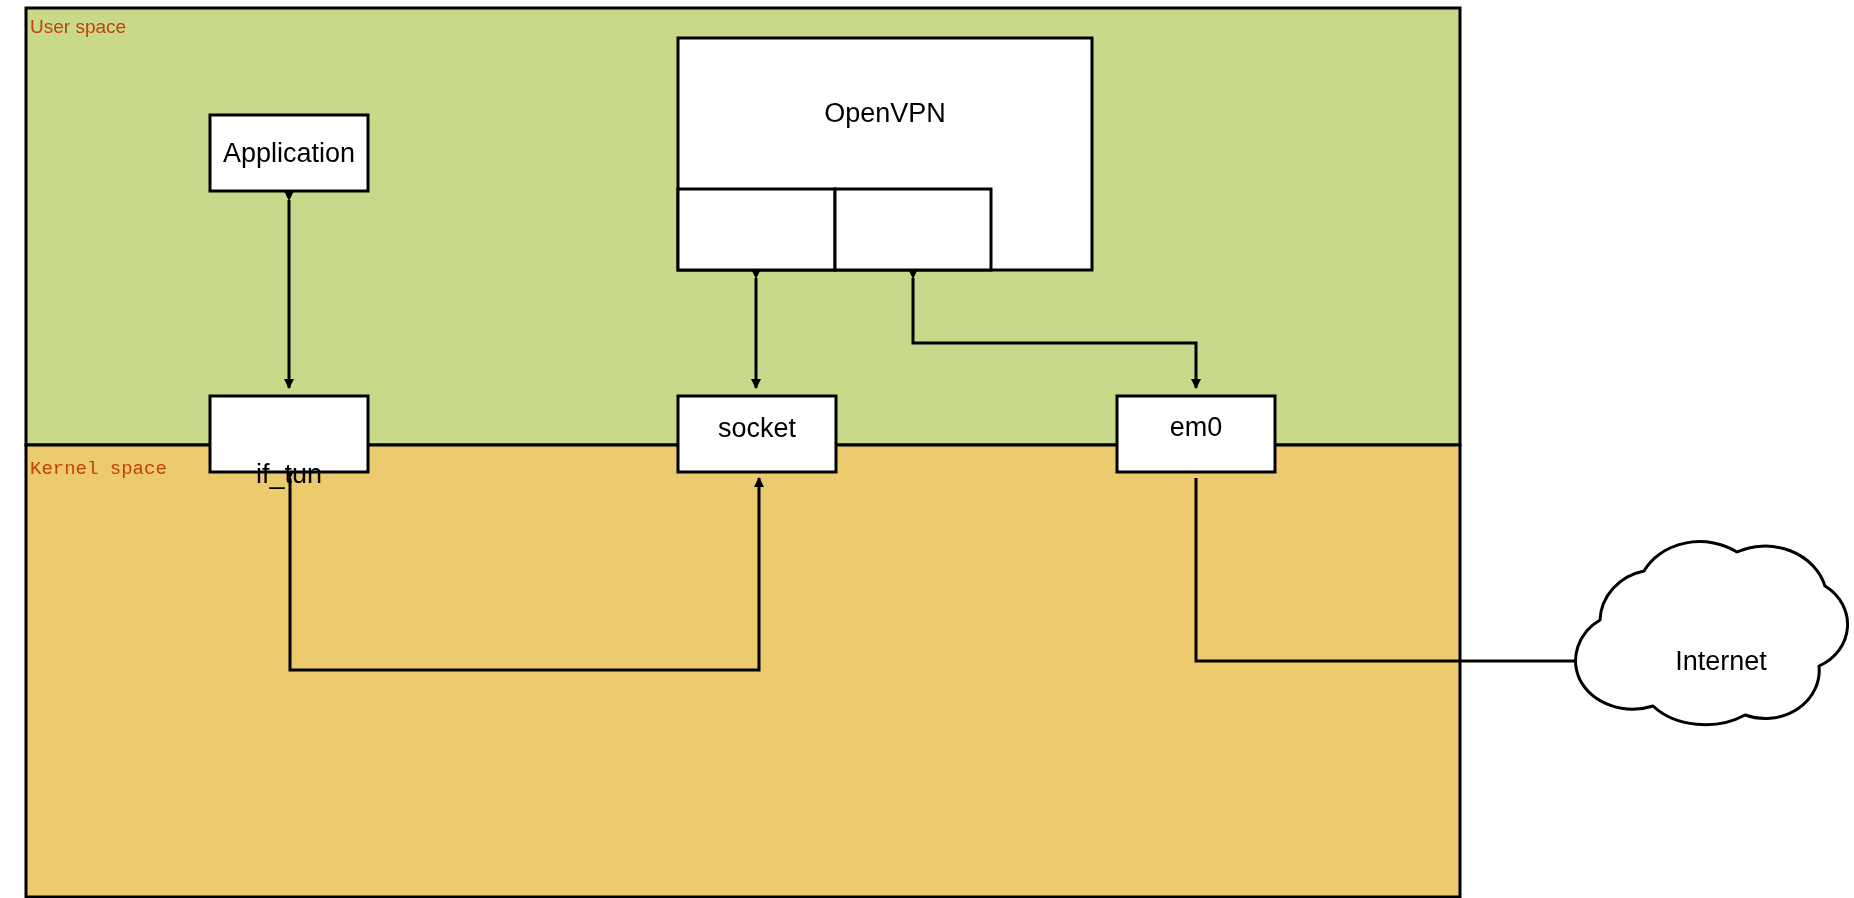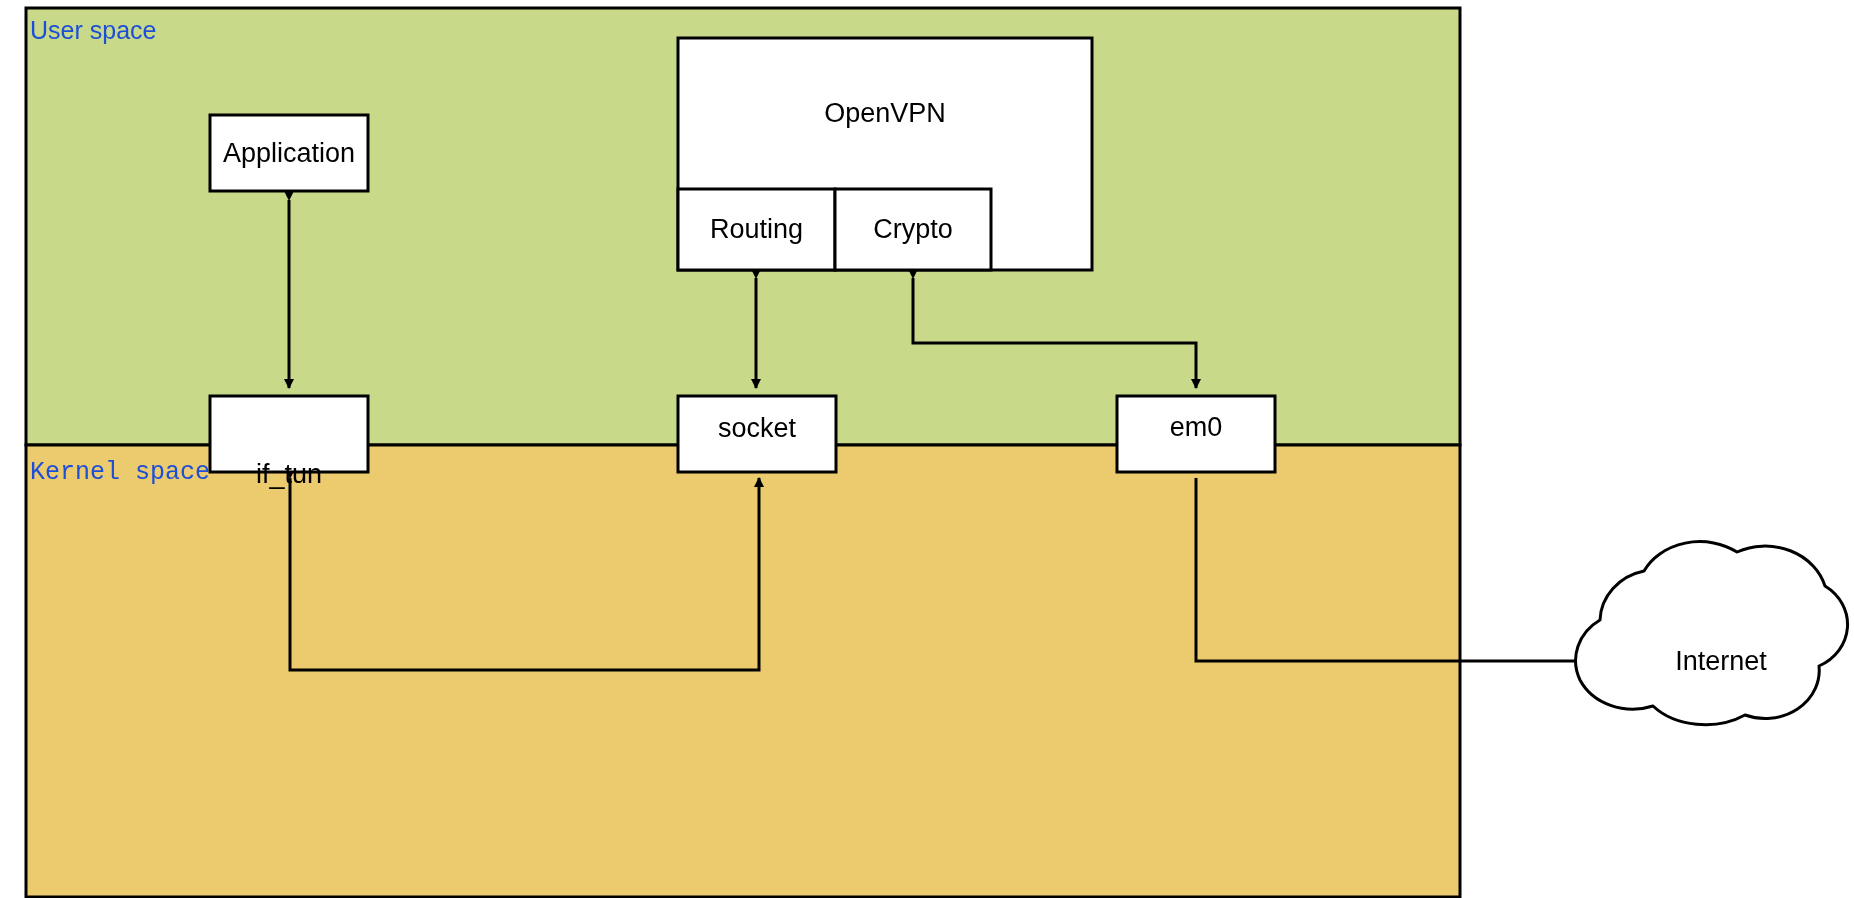--- a/index.html
+++ b/index.html
@@ -4,21 +4,21 @@
 <style>
   html,body{margin:0;padding:0;background:#ffffff;}
   body{width:1854px;height:898px;overflow:hidden;font-family:"Liberation Sans","DejaVu Sans",sans-serif;}
   #canvas{position:relative;width:1854px;height:898px;background:#ffffff;}
   svg.layer{position:absolute;left:0;top:0;width:1854px;height:898px;}
   .boxlabel{
     position:absolute;display:flex;align-items:center;justify-content:center;
     font-size:27px;color:#000000;white-space:nowrap;pointer-events:none;
   }
   .zonelabel{
-    position:absolute;font-size:25px;color:#1d4ed8;white-space:nowrap;
+    position:absolute;font-size:19px;color:#c2410c;white-space:nowrap;
   }
 </style>
 </head>
 <body>
 
 <div id="canvas">
 
   <svg class="layer" viewBox="0 0 1854 898" xmlns="http://www.w3.org/2000/svg">
     <defs>
       <marker id="ah" markerWidth="12" markerHeight="12" refX="9" refY="5" orient="auto" markerUnits="userSpaceOnUse">
@@ -60,23 +60,21 @@
              a 52,48 0 0 1 20,-60 z" fill="#ffffff" stroke="#000000" stroke-width="3" stroke-linejoin="round"></path>
   </svg>
 
   <div class="zonelabel" style="left:30px; top:16px;">User space</div>
   <div class="zonelabel" style="left:30px; top:458px;font-family:Liberation Mono, monospace;">Kernel space</div>
 
   <div class="boxlabel" style="left:210px; top:115px; width:158px; height:76px;">Application</div>
 
   <div class="boxlabel" style="left:678px; top:38px; width:414px; height:151px;">OpenVPN</div>
 
-  <div class="boxlabel" style="left:678px; top:189px; width:157px; height:81px;">Routing</div>
 
-  <div class="boxlabel" style="left:835px; top:189px; width:156px; height:81px;">Crypto</div>
 
   <div class="boxlabel" style="left:210px; top:396px; width:158px; height:76px;margin-top:40px;">if_tun</div>
 
   <div class="boxlabel" style="left:678px; top:396px; width:158px; height:64px;">socket</div>
 
   <div class="boxlabel" style="left:1117px; top:396px; width:158px; height:63px;">em0</div>
 
   <div class="boxlabel" style="left:1592px; top:628px; width:258px; height:66px;">Internet</div>
 
 </div>

